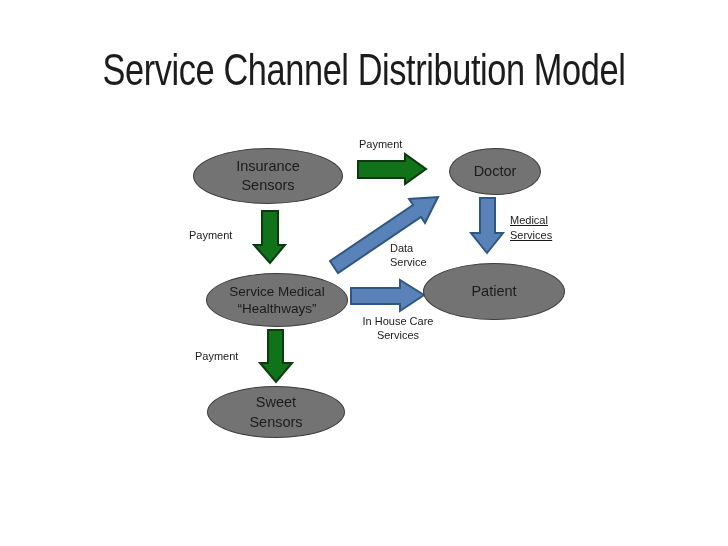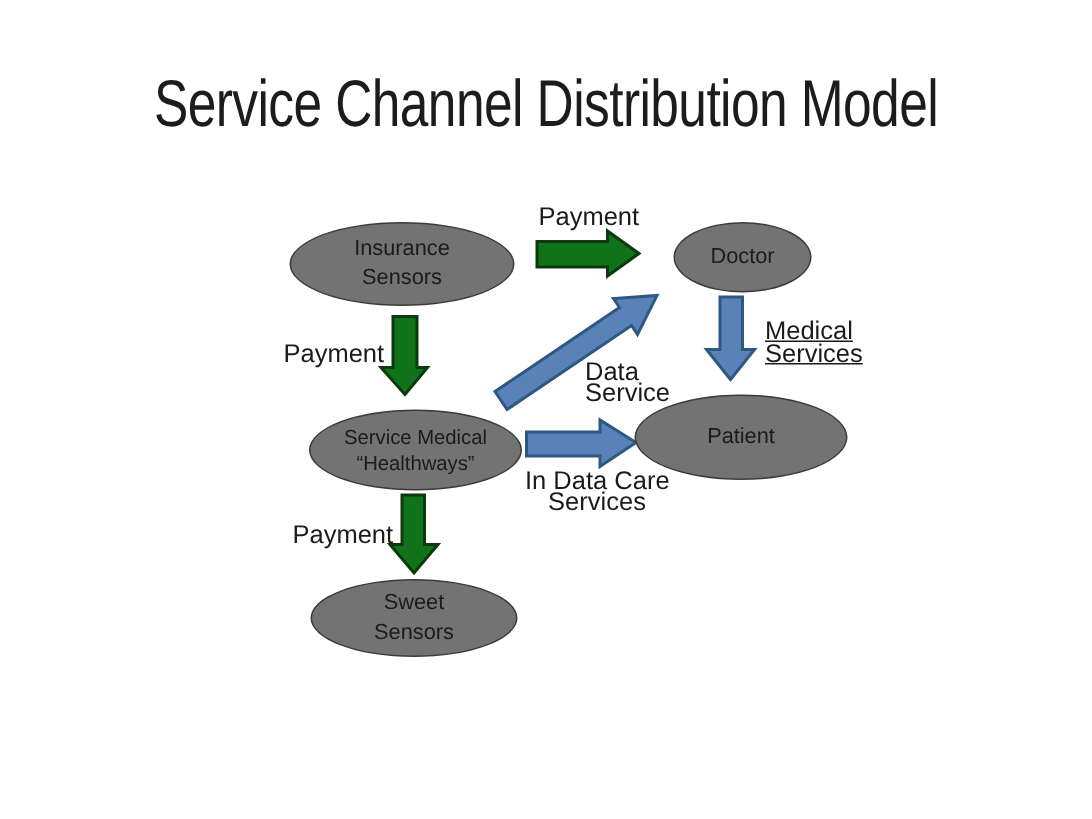--- a/index.html
+++ b/index.html
@@ -48,21 +48,21 @@
   }
   .node-insurance { left: 193px; top: 148px; width: 150px; height: 56px; }
   .node-doctor    { left: 449px; top: 148px; width: 92px;  height: 47px; }
   .node-provider  { left: 206px; top: 273px; width: 142px; height: 54px; font-size: 13.5px; line-height: 17px; }
   .node-patient   { left: 423px; top: 263px; width: 142px; height: 57px; }
   .node-sensors   { left: 207px; top: 386px; width: 138px; height: 52px; line-height: 20px; }
 
   
   .lbl {
     position: absolute;
-    font-size: 17px;
+    font-size: 11px;
     line-height: 13px;
     color: #1b1b1b;
     white-space: nowrap;
   }
   .lbl-payment-top    { left: 359px; top: 138px; }
   .lbl-payment-middle { left: 189px; top: 229px; }
   .lbl-payment-bottom { left: 195px; top: 350px; }
   .lbl-data-service    { left: 390px; top: 241px; line-height: 14px; text-align: left; }
   .lbl-medical-services{ left: 510px; top: 213px; line-height: 15px; text-align: left; text-decoration: underline; }
   .lbl-in-house { left: 350px; top: 314px; width: 96px; text-align: center; line-height: 14px; white-space: normal; }
@@ -121,17 +121,17 @@
     <div>Data</div>
     <div>Service</div>
   </div>
 
   <div class="lbl lbl-medical-services">
     <div>Medical</div>
     <div>Services</div>
   </div>
 
   <div class="lbl lbl-in-house">
-    <div>In Data Care</div>
+    <div>In House Care</div>
     <div>Services</div>
   </div>
 
 </div>
 
 </body></html>

